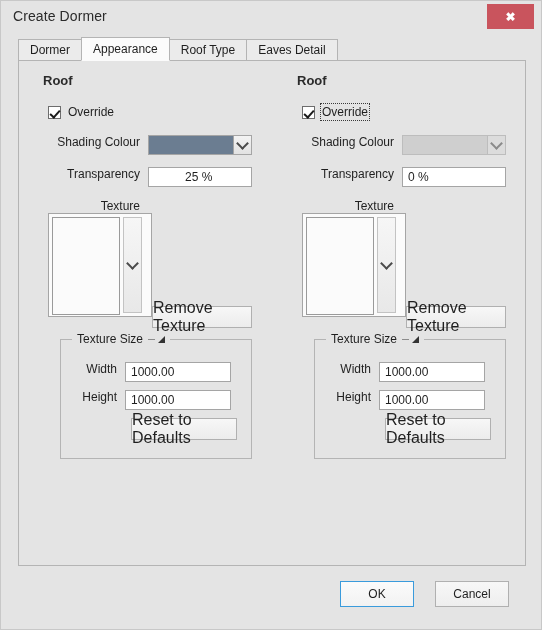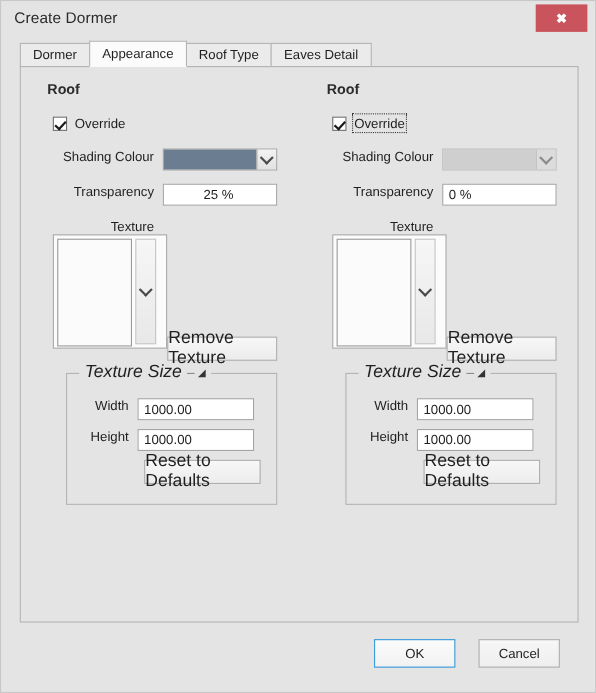--- a/index.html
+++ b/index.html
@@ -269,25 +269,24 @@
   .groupbox {
     position: absolute;
     border: 1px solid #b4b4b4;
     box-sizing: border-box;
   }
   .gb-title {
     position: absolute;
     top: -8px; left: 11px;
     background: #e4e4e4;
     padding: 0 5px;
-    font-size: 16px;
+    font-size: 12px;
     color: #1f1f1f;
     display: flex; align-items: center;
     height: 14px;
-    font-style: italic;
   }
   .gb-dash {
     display: inline-block;
     width: 7px; height: 1px;
     background: #8c8c8c;
     margin: 0 3px 0 5px;
   }
   .gb-tri {
     width: 0; height: 0;
     border-left: 7px solid transparent;

